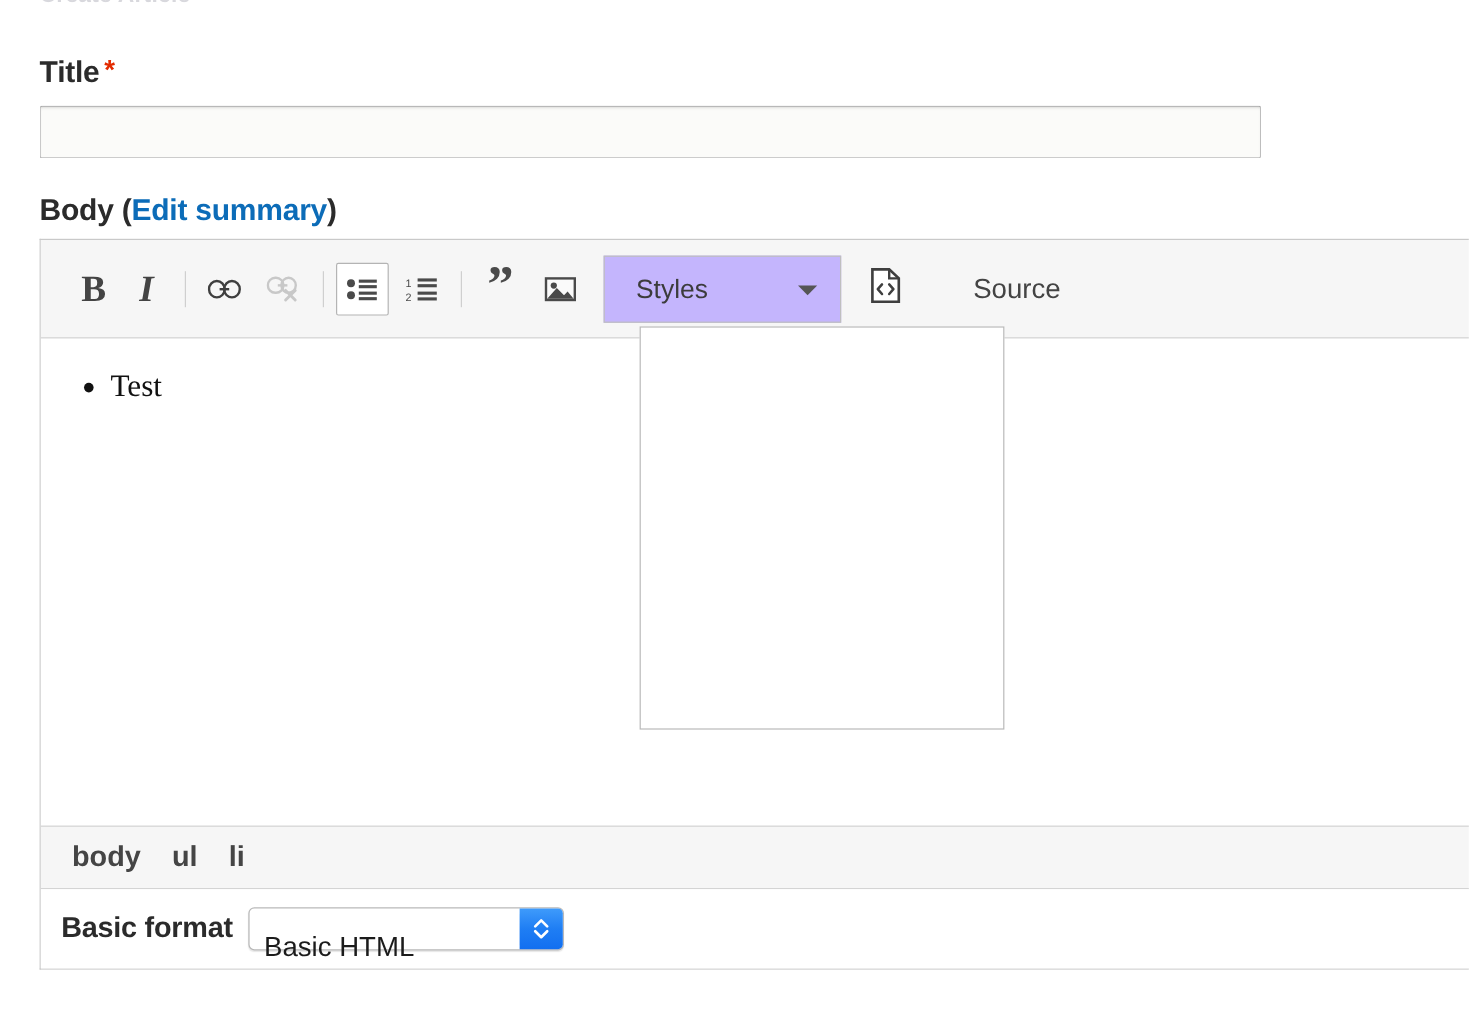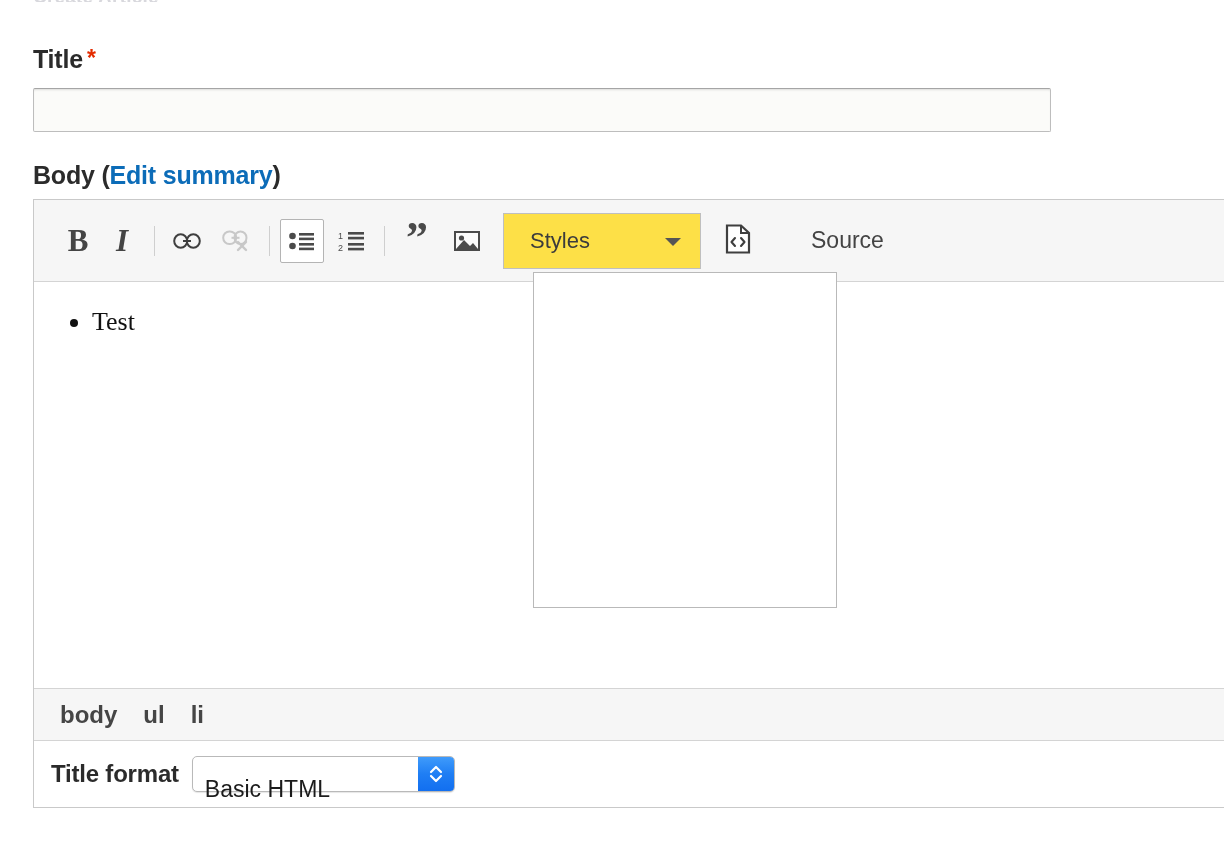--- a/index.html
+++ b/index.html
@@ -167,21 +167,21 @@
     margin: 0 10px;
   }
   .tb-gap { width: 6px; }
 
   
   .styles-combo {
     position: relative;
     margin-left: 14px;
     width: 198px;
     height: 56px;
-    background: #fde047;
+    background: #c4b5fd;
     border: 1px solid #bfbfbf;
     box-sizing: border-box;
     display: flex;
     align-items: center;
     cursor: pointer;
   }
   .styles-combo .label {
     font-size: 22px;
     color: #3c3c3c;
     padding-left: 26px;
@@ -452,21 +452,21 @@
       </ul>
     </div>
 
     <div class="path-bar">
       <span class="crumb">body</span>
       <span class="crumb">ul</span>
       <span class="crumb">li</span>
     </div>
 
     <div class="format-row">
-      <span class="fmt-label">Title format</span>
+      <span class="fmt-label">Basic format</span>
       <div class="mac-select">
         <span class="sel-value">Basic HTML</span>
         <span class="sel-arrow">
           <svg width="16" height="22" viewBox="0 0 16 22">
             <polyline points="3,9 8,4 13,9" fill="none" stroke="#ffffff" stroke-width="2.2" stroke-linecap="round" stroke-linejoin="round"></polyline>
             <polyline points="3,13 8,18 13,13" fill="none" stroke="#ffffff" stroke-width="2.2" stroke-linecap="round" stroke-linejoin="round"></polyline>
           </svg>
         </span>
       </div>
     </div>

